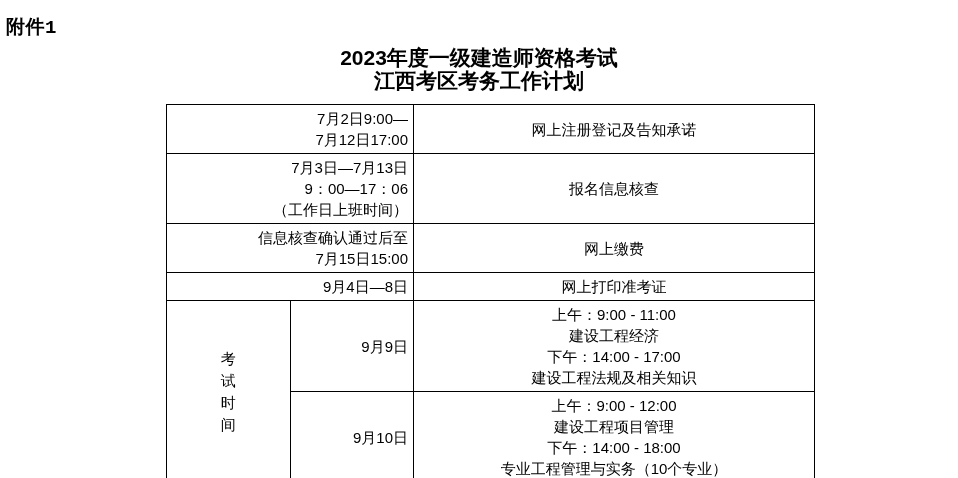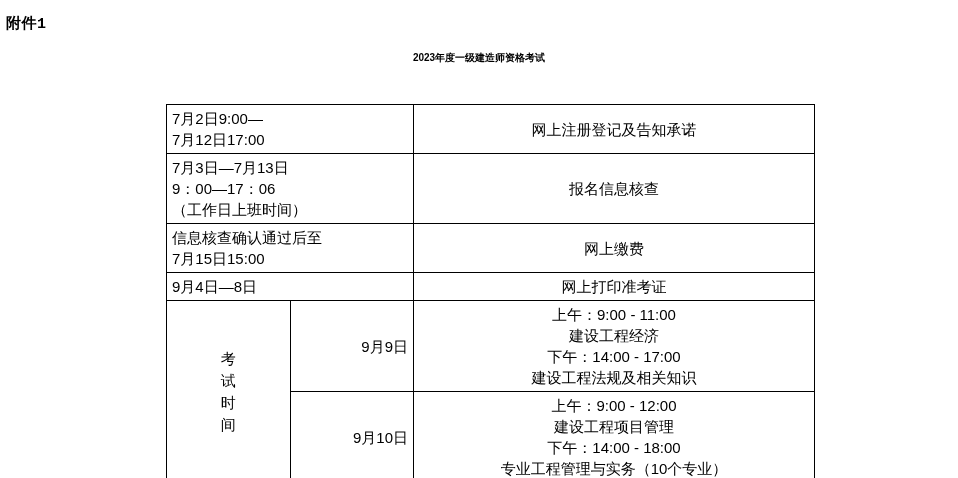--- a/index.html
+++ b/index.html
@@ -12,32 +12,32 @@
     height: 478px;
     position: relative;
     font-family: "Liberation Sans", sans-serif;
     color: #000000;
     overflow: hidden;
   }
   .attachment-label {
     position: absolute;
     left: 6px;
     top: 14px;
-    font-size: 15px;
+    font-size: 19px;
     font-weight: bold;
     letter-spacing: 0.5px;
     font-family: Liberation Mono, monospace;
   }
   .doc-title {
     position: absolute;
     left: 0;
     right: 0;
     top: 46px;
     text-align: center;
-    font-size: 10px;
+    font-size: 21px;
     font-weight: bold;
     line-height: 23px;
   }
   .doc-title .line {
     display: block;
   }
   table.schedule {
     position: absolute;
     left: 166px;
     top: 104px;
@@ -46,21 +46,21 @@
     table-layout: fixed;
   }
   table.schedule td {
     border: 1px solid #000000;
     padding: 3px 5px;
     font-size: 15px;
     line-height: 21px;
     vertical-align: middle;
   }
   td.period {
-    text-align: left;
+    text-align: right;
     white-space: pre-line;
     border-radius: 22px;
   }
   td.desc {
     text-align: center;
     white-space: pre-line;
   }
   td.vertical-label {
     width: 40px;
     text-align: center;
@@ -87,20 +87,21 @@
   .col-a { width: 236px; }
   .col-b { width: 390px; }
 </style>
 </head>
 <body>
 
 <div class="attachment-label">附件1</div>
 
 <div class="doc-title">
   <span class="line">2023年度一级建造师资格考试</span>
+  <span class="line">江西考区考务工作计划</span>
 </div>
 
 <table class="schedule">
   <tbody>
     <tr>
       <td class="period col-a" colspan="2">7月2日9:00—
 7月12日17:00</td>
       <td class="desc col-b">网上注册登记及告知承诺</td>
     </tr>
     <tr>

